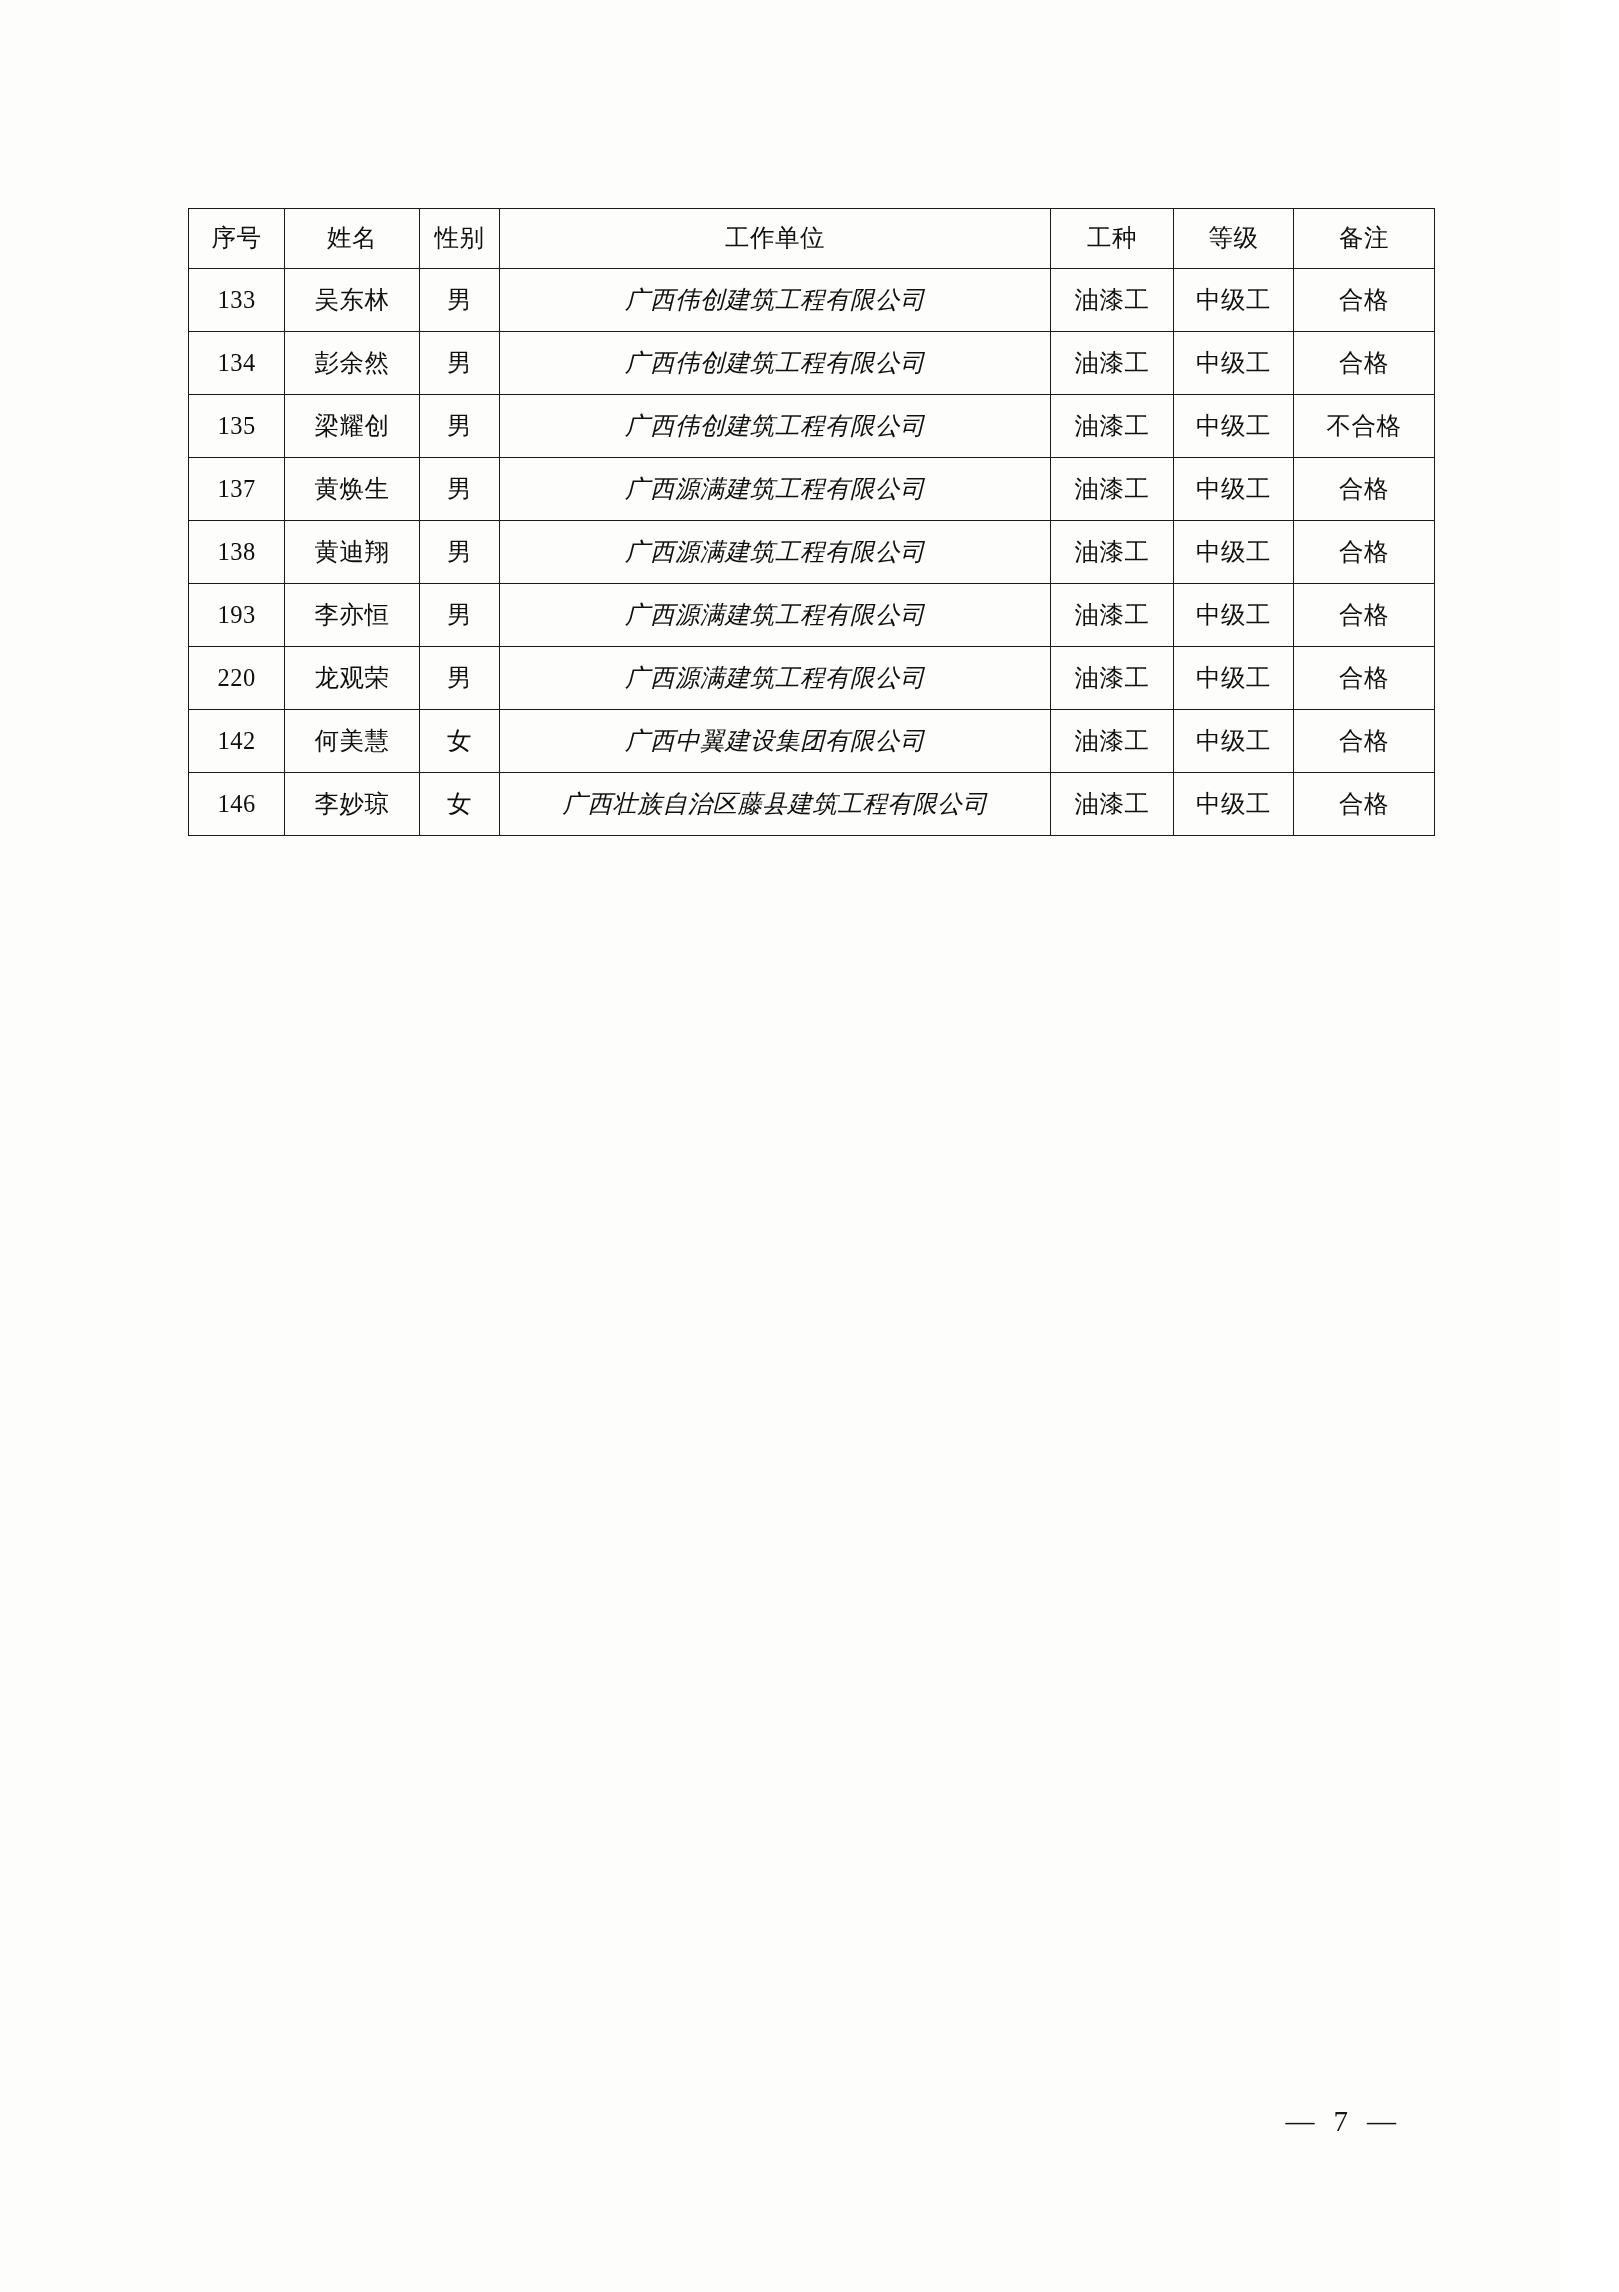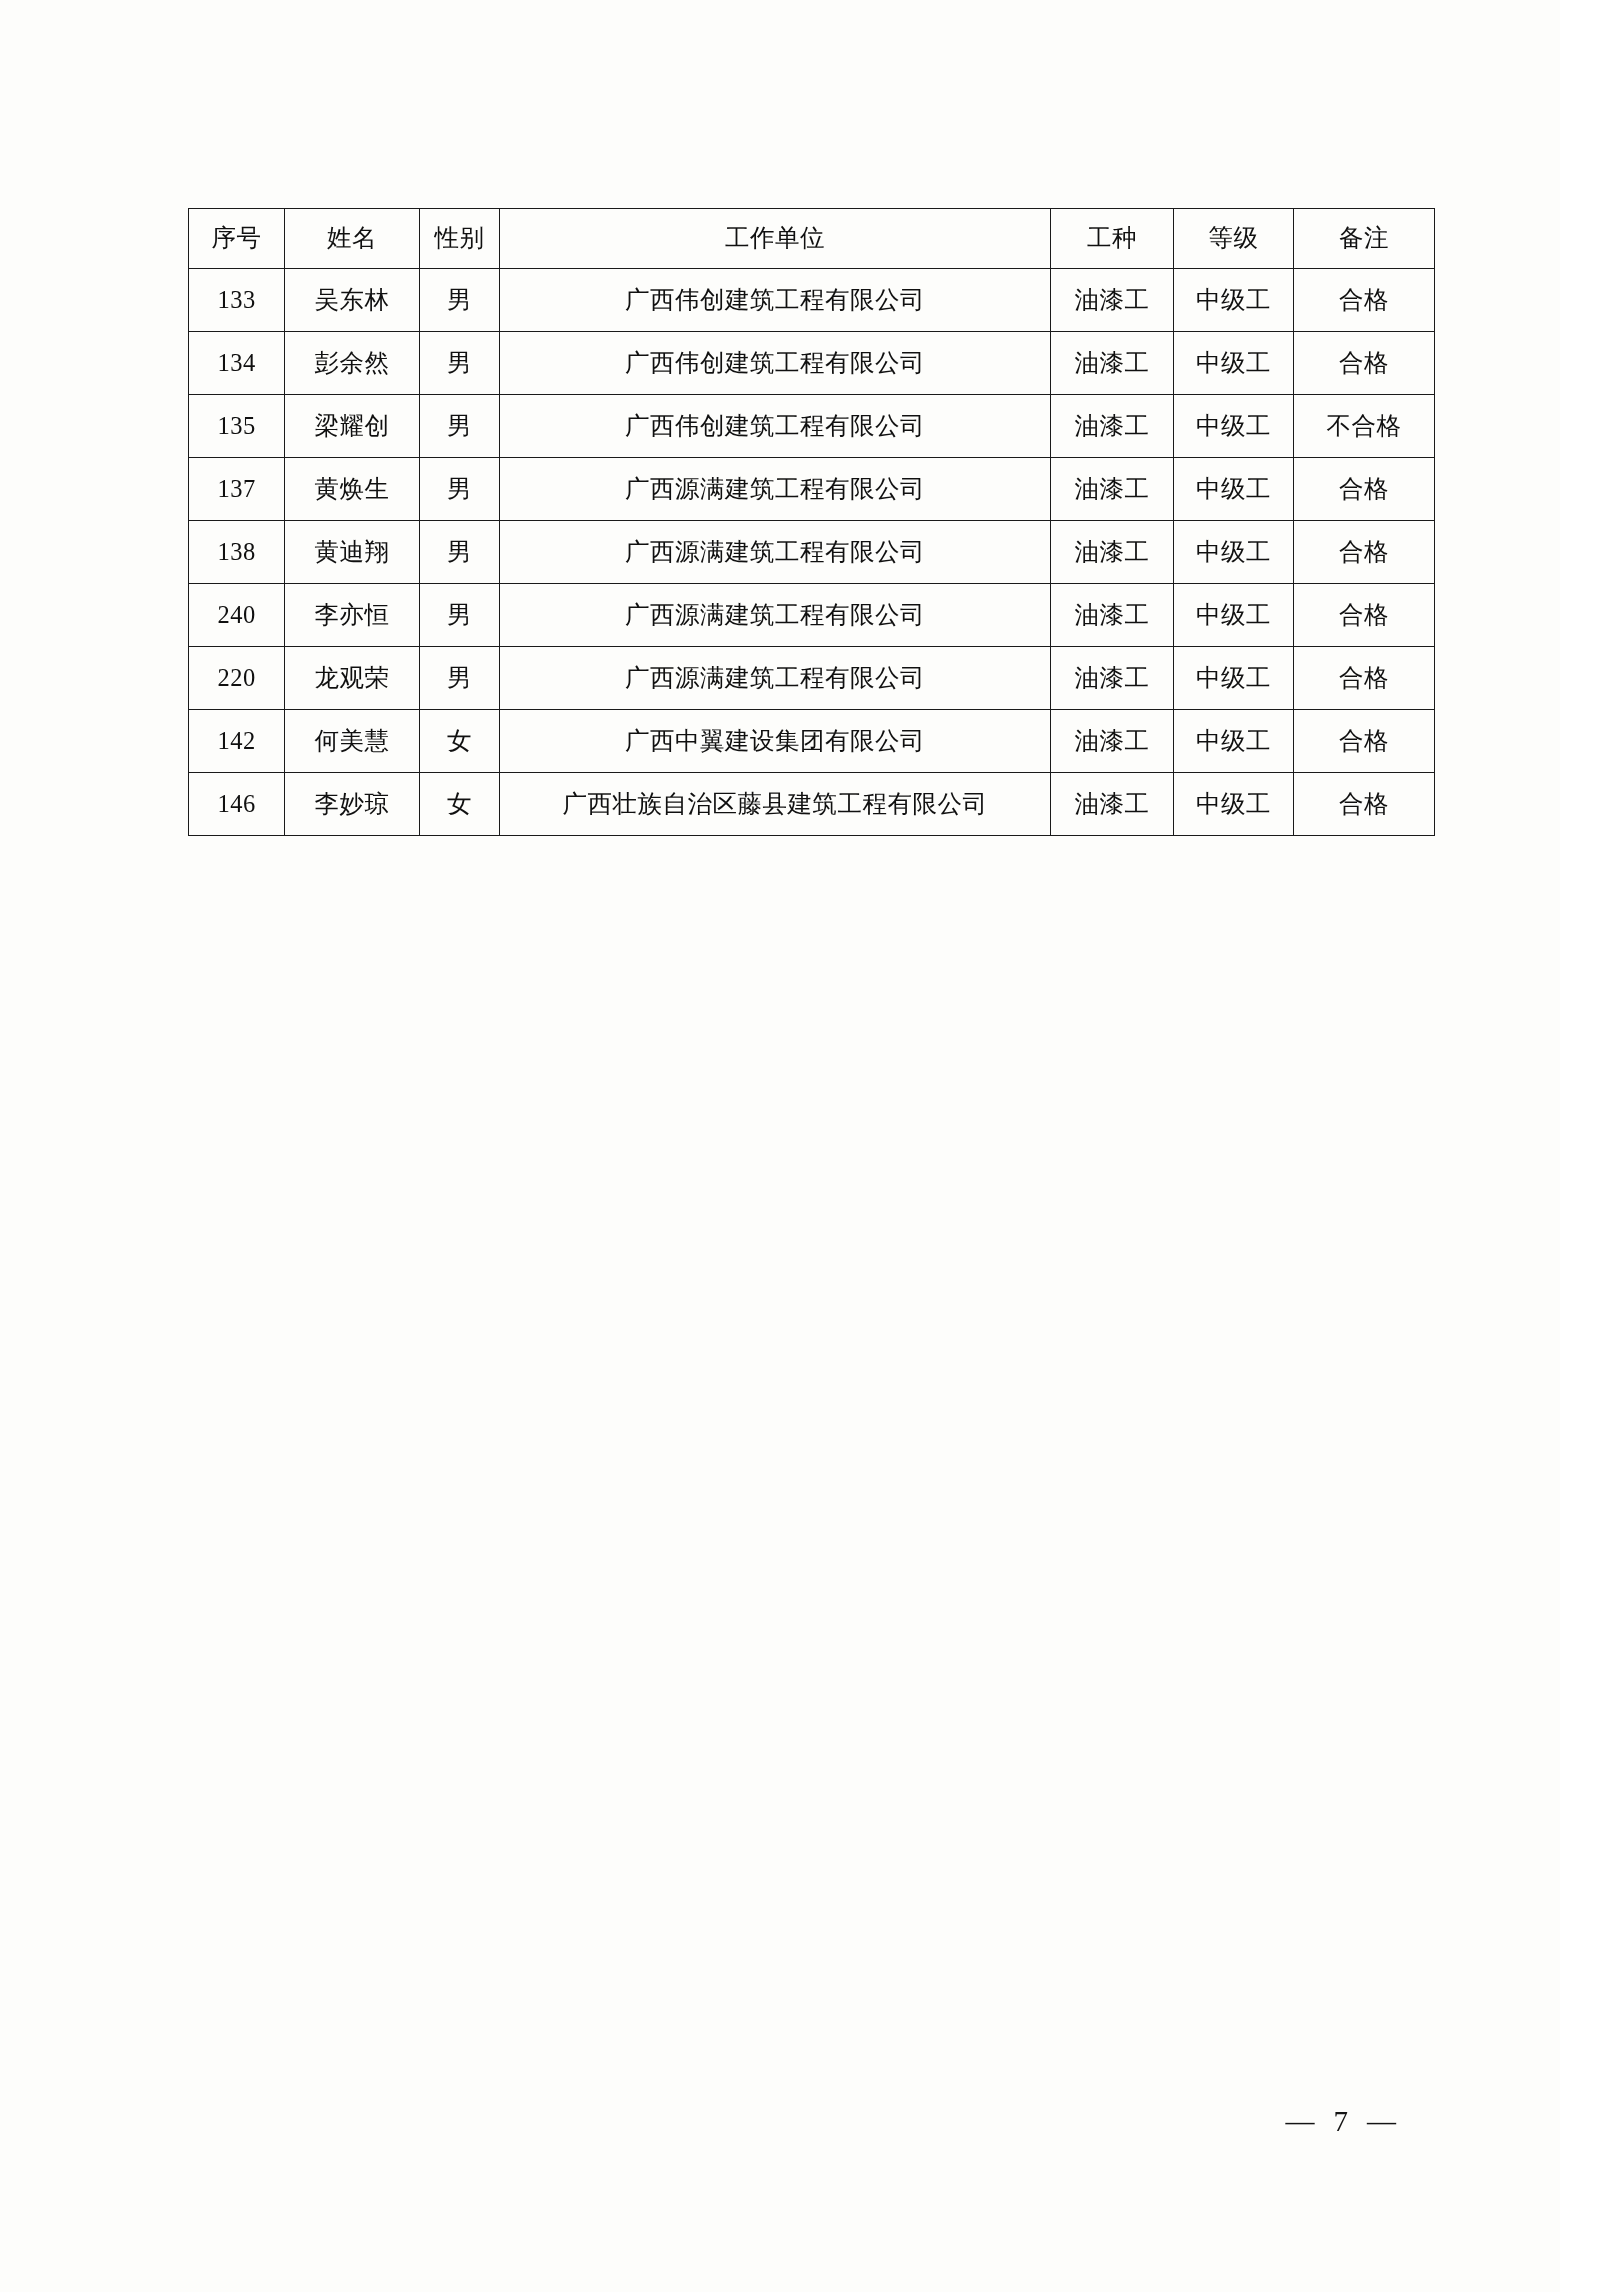--- a/index.html
+++ b/index.html
@@ -53,20 +53,21 @@
   col.c-name   { width: 135px; }
   col.c-sex    { width: 80px; }
   col.c-unit   { width: 551px; }
   col.c-type   { width: 123px; }
   col.c-level  { width: 120px; }
   col.c-remark { width: 141px; }
 
   .cell-unit {
     font-size: 24px;
     letter-spacing: 0.2px;
+    font-style: italic;
   }
   .cell-seq {
     font-size: 24.5px;
     font-family: "Liberation Serif", "DejaVu Serif", serif;
     margin-left: 37px;
   }
   .page-number {
     position: absolute;
     left: 0;
     top: 2105px;
@@ -144,21 +145,21 @@
         <tr>
           <td class="cell-seq">138</td>
           <td>黄迪翔</td>
           <td>男</td>
           <td class="cell-unit">广西源满建筑工程有限公司</td>
           <td>油漆工</td>
           <td>中级工</td>
           <td>合格</td>
         </tr>
         <tr>
-          <td class="cell-seq">240</td>
+          <td class="cell-seq">193</td>
           <td>李亦恒</td>
           <td>男</td>
           <td class="cell-unit">广西源满建筑工程有限公司</td>
           <td>油漆工</td>
           <td>中级工</td>
           <td>合格</td>
         </tr>
         <tr>
           <td class="cell-seq">220</td>
           <td>龙观荣</td>

